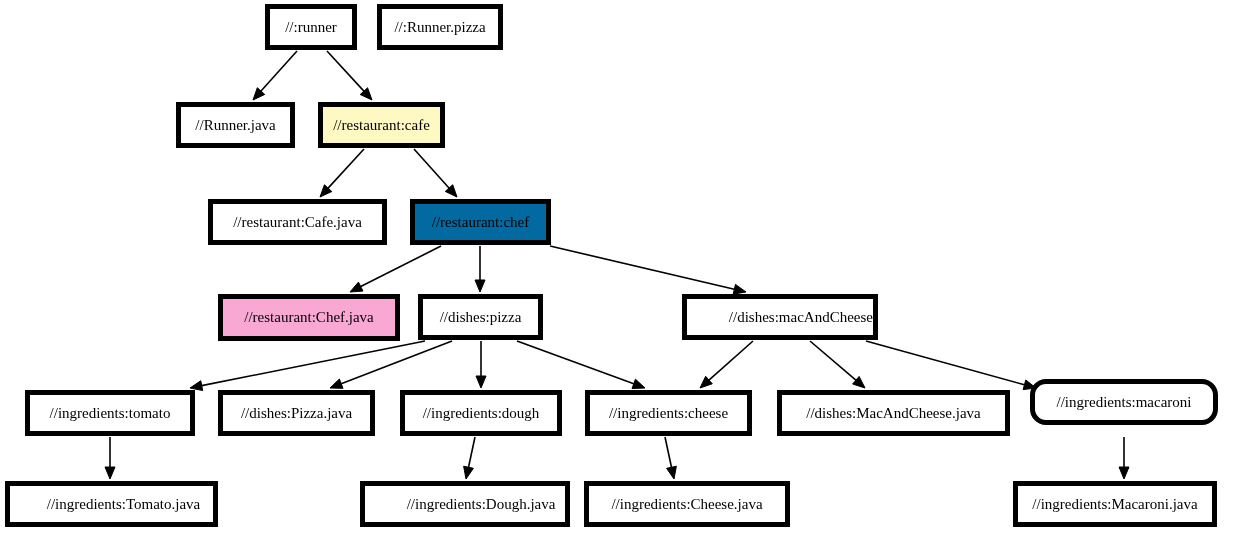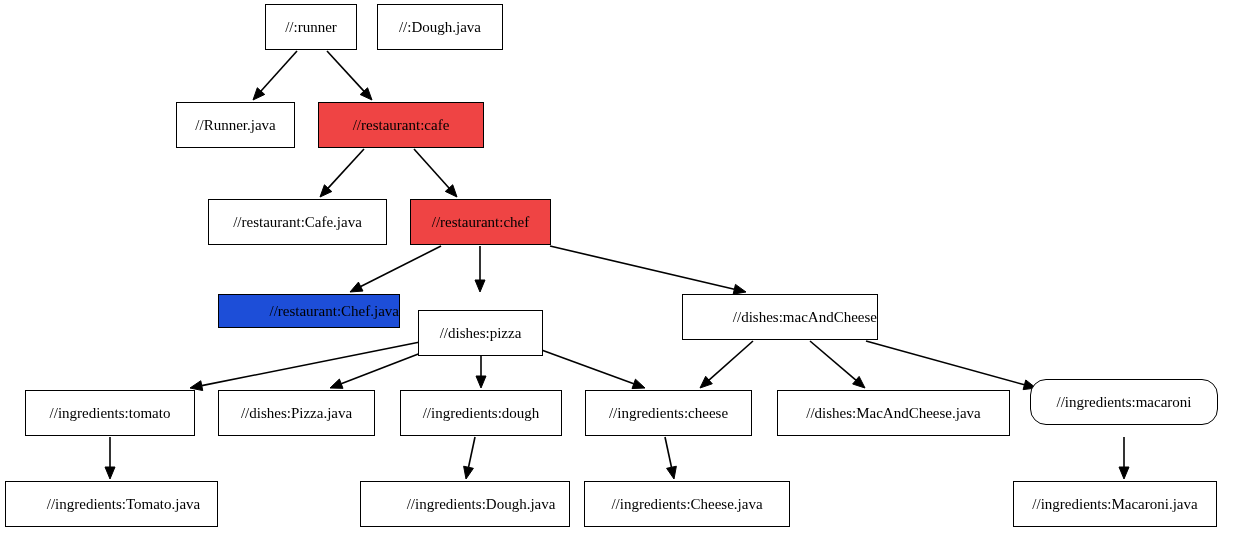--- a/index.html
+++ b/index.html
@@ -18,21 +18,21 @@
   #graph-svg {
     position: absolute;
     left: 0;
     top: 0;
     width: 1242px;
     height: 539px;
   }
   .node-box {
     position: absolute;
     box-sizing: border-box;
-    border: 1px solid #b91c1c;
+    border: 5px solid #b91c1c;
     background: #ffffff;
     display: flex;
     align-items: center;
     justify-content: center;
     white-space: nowrap;
   }
   .node-label {
     font-family: "Liberation Serif", "DejaVu Serif", serif;
     font-size: 15px;
     color: #000000;
@@ -126,38 +126,38 @@
       <g>
         <line x1="1124" y1="437" x2="1124" y2="467" class="edge-line" stroke="#000000"></line>
         <polygon points="1124,479 1119,467 1129,467" class="edge-head" fill="#000000"></polygon>
       </g>
     </svg>
   <div id="nodes-layer">
       <div class="node-box" style="left: 265px; top: 4px; width: 92px; height: 46px; border-color: rgb(0, 0, 0); background: rgb(255, 255, 255);">
         <span class="node-label">//:runner</span>
       </div>
       <div class="node-box" style="left: 377px; top: 4px; width: 126px; height: 46px; border-color: rgb(0, 0, 0); background: rgb(255, 255, 255);">
-        <span class="node-label">//:Dough.java</span>
+        <span class="node-label">//:Runner.pizza</span>
       </div>
       <div class="node-box" style="left: 176px; top: 102px; width: 119px; height: 46px; border-color: rgb(0, 0, 0); background: rgb(255, 255, 255);">
         <span class="node-label">//Runner.java</span>
       </div>
-      <div class="node-box" style="left: 318px; top: 102px; width: 166px; height: 46px; border-color: rgb(0, 0, 0); background: #ef4444;">
+      <div class="node-box" style="left: 318px; top: 102px; width: 127px; height: 46px; border-color: rgb(0, 0, 0); background: #fef9c3;">
         <span class="node-label">//restaurant:cafe</span>
       </div>
       <div class="node-box" style="left: 208px; top: 199px; width: 179px; height: 46px; border-color: rgb(0, 0, 0); background: rgb(255, 255, 255);">
         <span class="node-label">//restaurant:Cafe.java</span>
       </div>
-      <div class="node-box" style="left: 410px; top: 199px; width: 141px; height: 46px; border-color: rgb(0, 0, 0); background: #ef4444;">
+      <div class="node-box" style="left: 410px; top: 199px; width: 141px; height: 46px; border-color: rgb(0, 0, 0); background: #0369a1;">
         <span class="node-label">//restaurant:chef</span>
       </div>
-      <div class="node-box" style="left: 218px; top: 294px; width: 182px; height: 34px; border-color: rgb(0, 0, 0); background: #1d4ed8; justify-content: flex-end;">
+      <div class="node-box" style="left: 218px; top: 294px; width: 182px; height: 47px; border-color: rgb(0, 0, 0); background: #f9a8d4;">
         <span class="node-label">//restaurant:Chef.java</span>
       </div>
-      <div class="node-box" style="left: 418px; top: 294px; width: 125px; height: 46px; border-color: rgb(0, 0, 0); background: rgb(255, 255, 255); margin-top: 16px;">
+      <div class="node-box" style="left: 418px; top: 294px; width: 125px; height: 46px; border-color: rgb(0, 0, 0); background: rgb(255, 255, 255);">
         <span class="node-label">//dishes:pizza</span>
       </div>
       <div class="node-box" style="left: 682px; top: 294px; width: 196px; height: 46px; border-color: rgb(0, 0, 0); background: rgb(255, 255, 255); justify-content: flex-end;">
         <span class="node-label">//dishes:macAndCheese</span>
       </div>
       <div class="node-box" style="left: 25px; top: 390px; width: 170px; height: 46px; border-color: rgb(0, 0, 0); background: rgb(255, 255, 255);">
         <span class="node-label">//ingredients:tomato</span>
       </div>
       <div class="node-box" style="left: 218px; top: 390px; width: 157px; height: 46px; border-color: rgb(0, 0, 0); background: rgb(255, 255, 255); text-align: center;">
         <span class="node-label">//dishes:Pizza.java</span>

